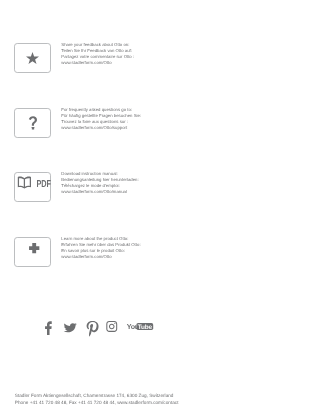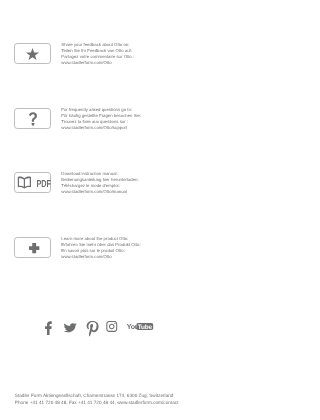--- a/index.html
+++ b/index.html
@@ -1,20 +1,20 @@
 <!DOCTYPE html>
 <html><head>
 <meta charset="utf-8">
 <style>
   * { margin:0; padding:0; box-sizing:border-box; }
   html,body { width:200px; height:420px; background:#ffffff; }
   body { font-family:"Liberation Sans", sans-serif; color:#6d6e70; -webkit-font-smoothing:antialiased; text-rendering:geometricPrecision; }
   .page { position:relative; width:200px; height:420px; overflow:hidden; }
   .block { position:absolute; left:14.3px; width:180px; height:22px; }
-  .iconbox { position:absolute; left:0; top:0; width:37px; height:21px;
+  .iconbox { position:absolute; left:0; top:0; width:37px; height:30px;
              border:0.7px solid #bcbec0; border-radius:3.2px; background:#fff;
              display:flex; align-items:center; justify-content:center; overflow:visible; }
   .txt { position:absolute; left:47px; top:-1px; width:133px; font-size:4.3px; line-height:6.1px;
          color:#6d6e70; white-space:nowrap; }
   .social { position:absolute; left:0; top:317px; width:200px; height:22px; }
   .ytyou { font-family:"Liberation Sans", sans-serif; font-size:7.2px; font-weight:bold; fill:#6d6e70; letter-spacing:-0.25px; }
   .yttube { font-family:"Liberation Sans", sans-serif; font-size:6.4px; font-weight:bold; fill:#ffffff; letter-spacing:-0.15px; }
   .pdftxt { font-family:"Liberation Sans", sans-serif; font-size:9.4px; font-weight:bold; fill:#6d6e70; letter-spacing:-0.2px; }
   .footer { position:absolute; left:14.8px; top:392px; width:186px; font-size:4.7px;
             line-height:7.0px; color:#6d6e70; white-space:nowrap; }

